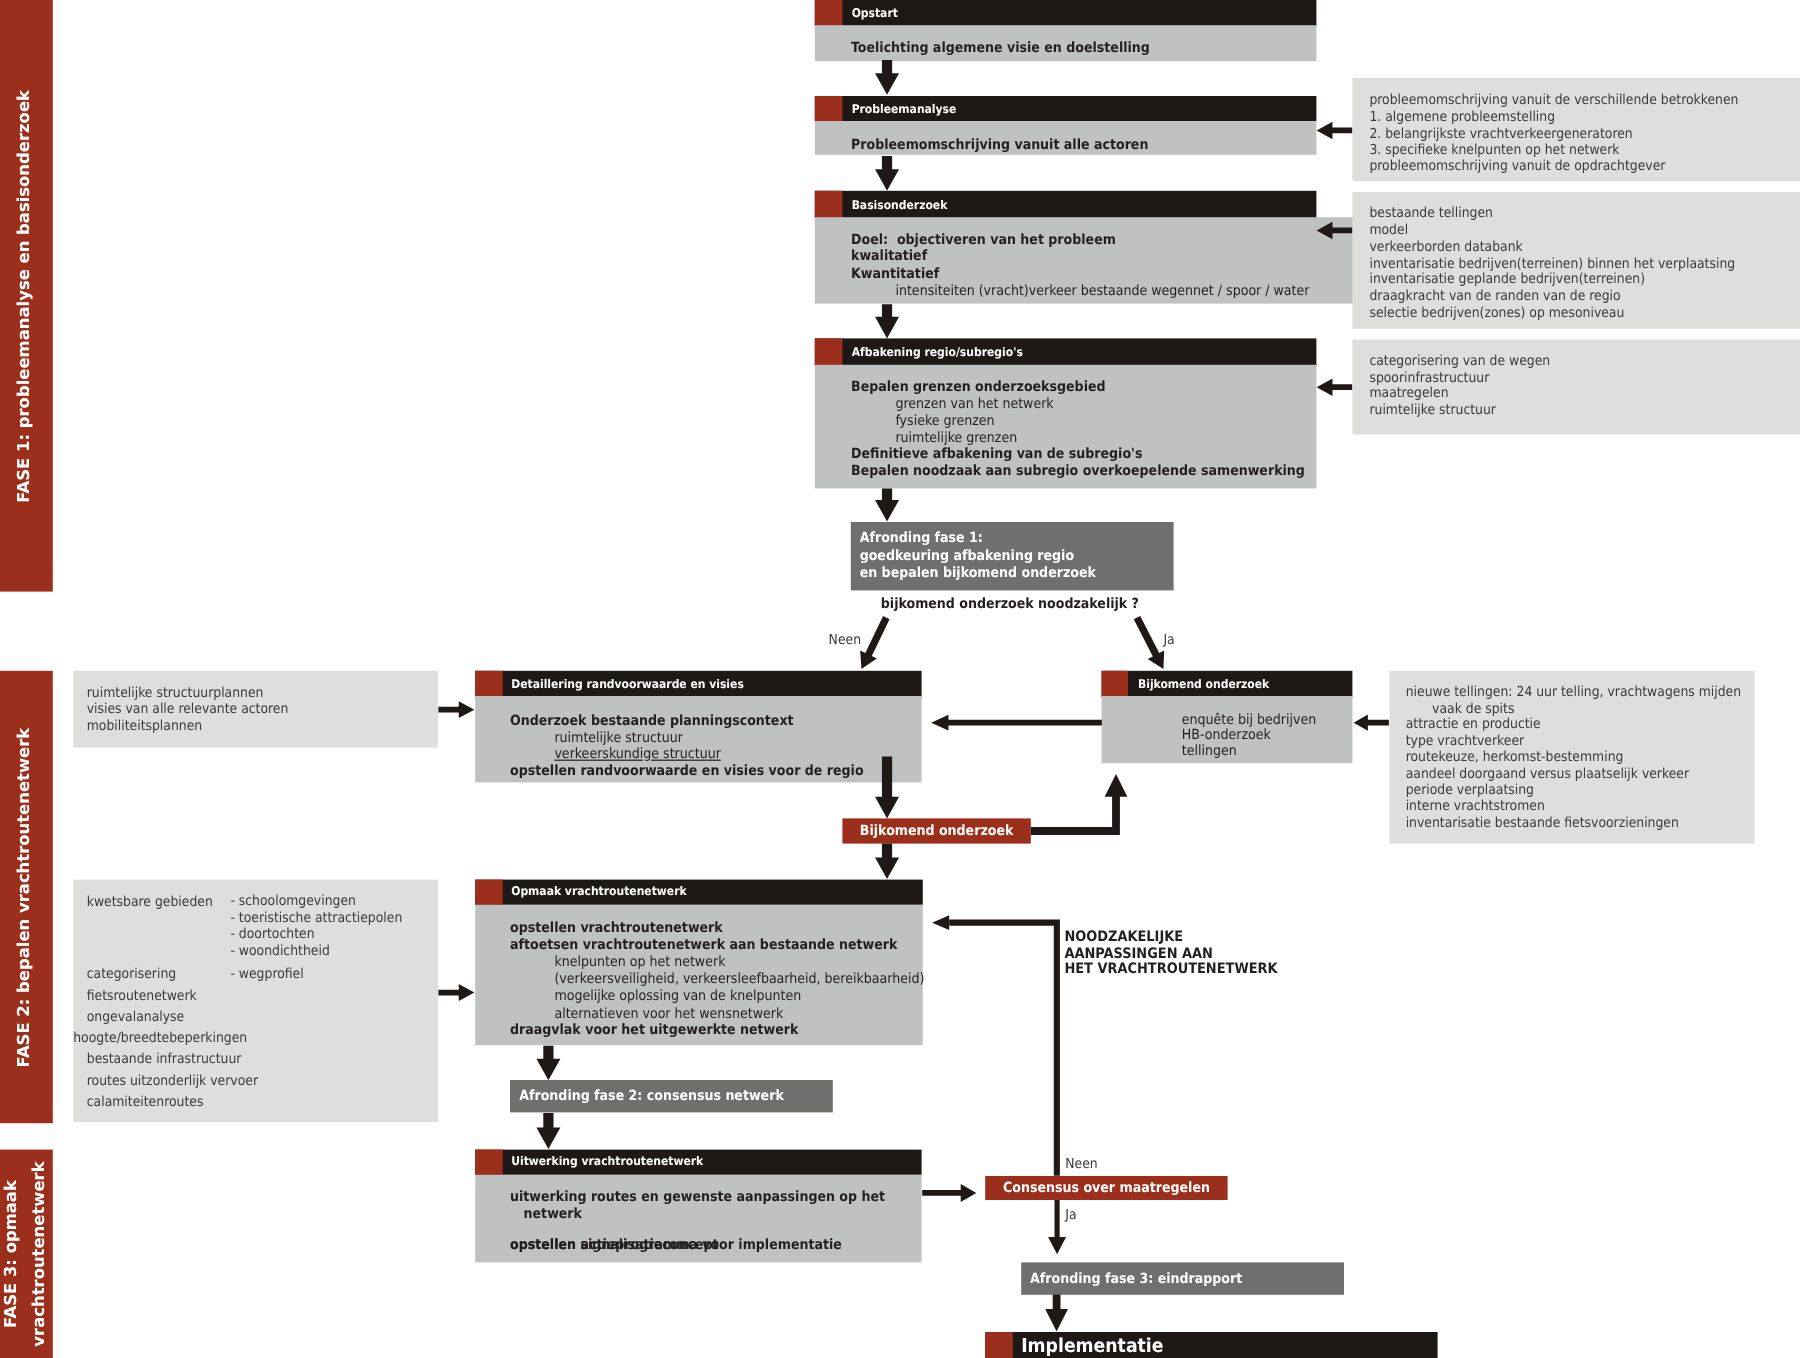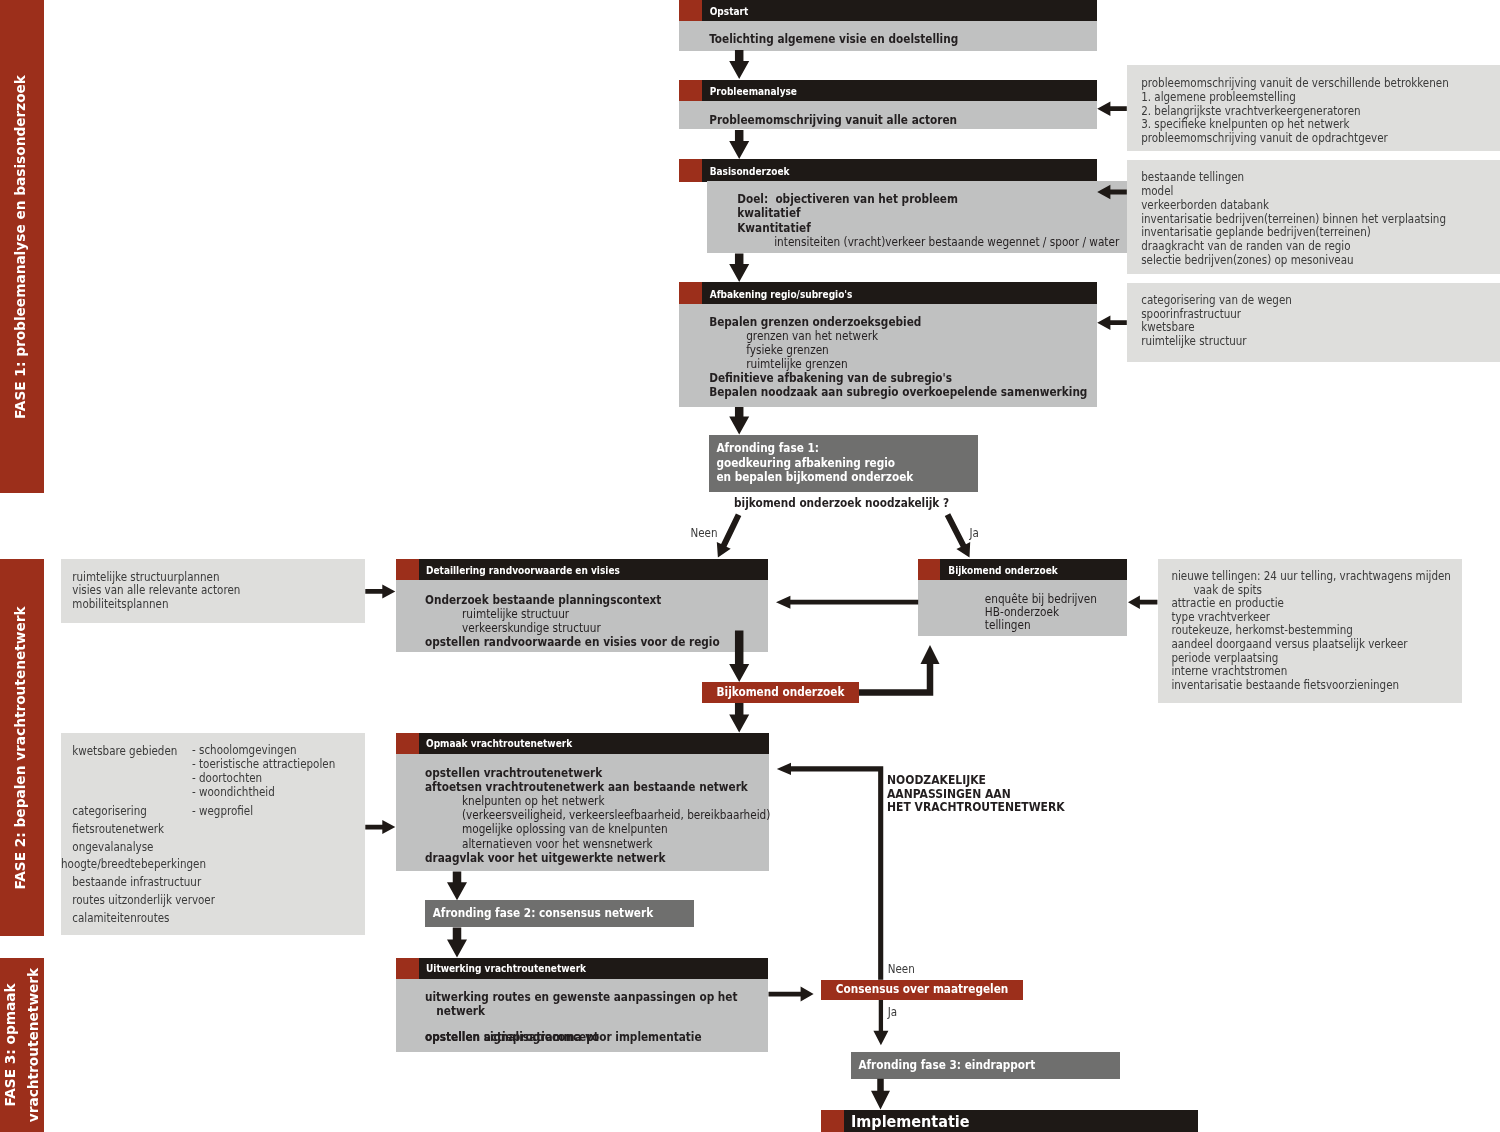--- a/index.html
+++ b/index.html
@@ -66,21 +66,21 @@
 <span class="sq" style="width:23.1px;"></span>
 <span class="ttl" style="left:30.5px;top:3.9px;">Probleemanalyse</span>
 </div>
 <div class="abs boxbody" style="left:679.2px;top:100.9px;width:418px;height:28.6px;">
 <span class="ln b" style="left:30px;top:13.3px;">Probleemomschrijving vanuit alle actoren</span>
 </div>
 <div class="abs boxhdr" style="left:679.2px;top:159px;width:418px;height:23px;">
 <span class="sq" style="width:23.1px;"></span>
 <span class="ttl" style="left:30.5px;top:4.5px;">Basisonderzoek</span>
 </div>
-<div class="abs boxbody" style="left:679.2px;top:181.4px;width:454px;height:72.1px;margin-left:28px;">
+<div class="abs boxbody" style="left:679.2px;top:181.4px;width:454px;height:72.1px;">
 <span class="ln b" style="left:30px;top:11.3px;">Doel:  objectiveren van het probleem</span>
 <span class="ln b" style="left:30px;top:25.8px;">kwalitatief</span>
 <span class="ln b" style="left:30px;top:40.3px;">Kwantitatief</span>
 <span class="ln" style="left:67px;top:54.8px;">intensiteiten (vracht)verkeer bestaande wegennet / spoor / water</span>
 </div>
 <div class="abs boxhdr" style="left:679.2px;top:282px;width:418px;height:23px;">
 <span class="sq" style="width:23.1px;"></span>
 <span class="ttl" style="left:30.5px;top:4.5px;">Afbakening regio/subregio's</span>
 </div>
 <div class="abs boxbody" style="left:679.2px;top:304.4px;width:418px;height:102.6px;">
@@ -91,21 +91,21 @@
 <span class="ln b" style="left:30px;top:67.3px;">Definitieve afbakening van de subregio's</span>
 <span class="ln b" style="left:30px;top:81.2px;">Bepalen noodzaak aan subregio overkoepelende samenwerking</span>
 </div>
 <div class="abs boxhdr" style="left:395.5px;top:559px;width:372.6px;height:21.5px;">
 <span class="sq" style="width:23.1px;"></span>
 <span class="ttl" style="left:30.5px;top:3.75px;">Detaillering randvoorwaarde en visies</span>
 </div>
 <div class="abs boxbody" style="left:395.5px;top:579.9px;width:372.6px;height:72.4px;">
 <span class="ln b" style="left:29.5px;top:14.1px;">Onderzoek bestaande planningscontext</span>
 <span class="ln" style="left:66.5px;top:28.2px;">ruimtelijke structuur</span>
-<span class="ln" style="left:66.5px;top:42.3px;">verkeerskundige structuur</span>
+<span class="ln" style="left:66.5px;top:42.3px;text-decoration:underline;">verkeerskundige structuur</span>
 <span class="ln b" style="left:29.5px;top:56.4px;">opstellen randvoorwaarde en visies voor de regio</span>
 </div>
 <div class="abs boxhdr" style="left:917.8px;top:559px;width:209.3px;height:21.5px;">
 <span class="sq" style="width:22.2px;"></span>
 <span class="ttl" style="left:30.5px;top:3.75px;">Bijkomend onderzoek</span>
 </div>
 <div class="abs boxbody" style="left:917.8px;top:579.9px;width:209.3px;height:55.7px;">
 <span class="ln" style="left:67px;top:12.8px;">enquête bij bedrijven</span>
 <span class="ln" style="left:67px;top:26.1px;">HB-onderzoek</span>
 <span class="ln" style="left:67px;top:39.5px;">tellingen</span>
@@ -150,21 +150,21 @@
 <span class="ln" style="left:14.2px;top:25.6px;">model</span>
 <span class="ln" style="left:14.2px;top:39.3px;">verkeerborden databank</span>
 <span class="ln" style="left:14.2px;top:53.0px;">inventarisatie bedrijven(terreinen) binnen het verplaatsing</span>
 <span class="ln" style="left:14.2px;top:66.7px;">inventarisatie geplande bedrijven(terreinen)</span>
 <span class="ln" style="left:14.2px;top:80.4px;">draagkracht van de randen van de regio</span>
 <span class="ln" style="left:14.2px;top:94.1px;">selectie bedrijven(zones) op mesoniveau</span>
 </div>
 <div class="abs note" style="left:1127px;top:283px;width:373px;height:79px;">
 <span class="ln" style="left:14.2px;top:11.1px;">categorisering van de wegen</span>
 <span class="ln" style="left:14.2px;top:24.7px;">spoorinfrastructuur</span>
-<span class="ln" style="left:14.2px;top:38.3px;">kwetsbare</span>
+<span class="ln" style="left:14.2px;top:38.3px;">maatregelen</span>
 <span class="ln" style="left:14.2px;top:51.9px;">ruimtelijke structuur</span>
 </div>
 <div class="abs note" style="left:61px;top:559.1px;width:304.3px;height:64.4px;">
 <span class="ln" style="left:11.3px;top:11.6px;">ruimtelijke structuurplannen</span>
 <span class="ln" style="left:11.3px;top:25.3px;">visies van alle relevante actoren</span>
 <span class="ln" style="left:11.3px;top:39.0px;">mobiliteitsplannen</span>
 </div>
 <div class="abs note" style="left:1157.8px;top:558.5px;width:304.1px;height:144.3px;">
 <span class="ln" style="left:13.6px;top:11.7px;">nieuwe tellingen: 24 uur telling, vrachtwagens mijden</span>
 <span class="ln" style="left:35.6px;top:25.2px;">vaak de spits</span>

